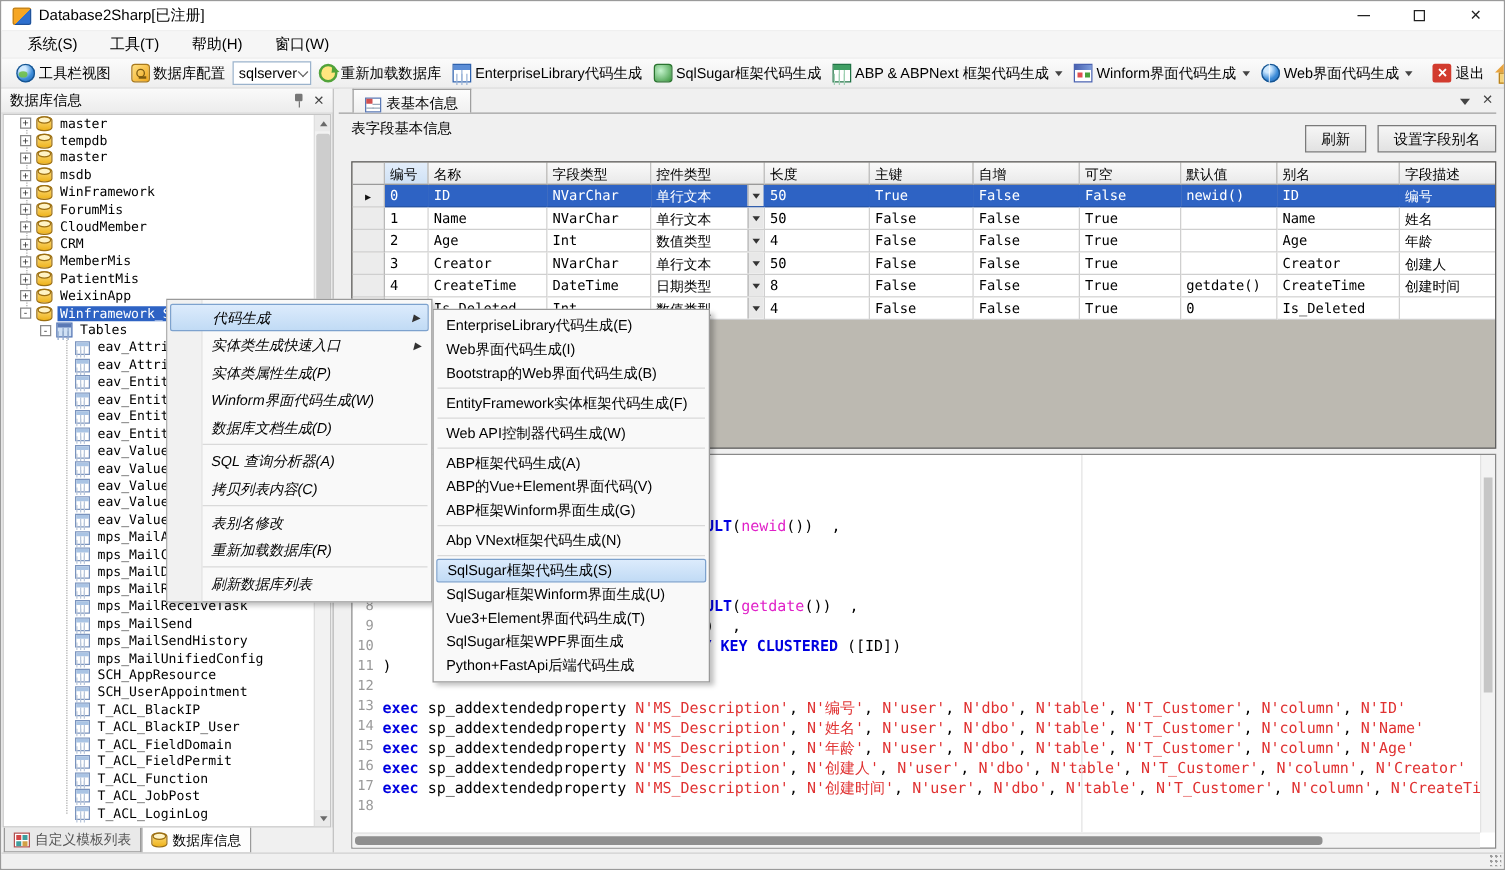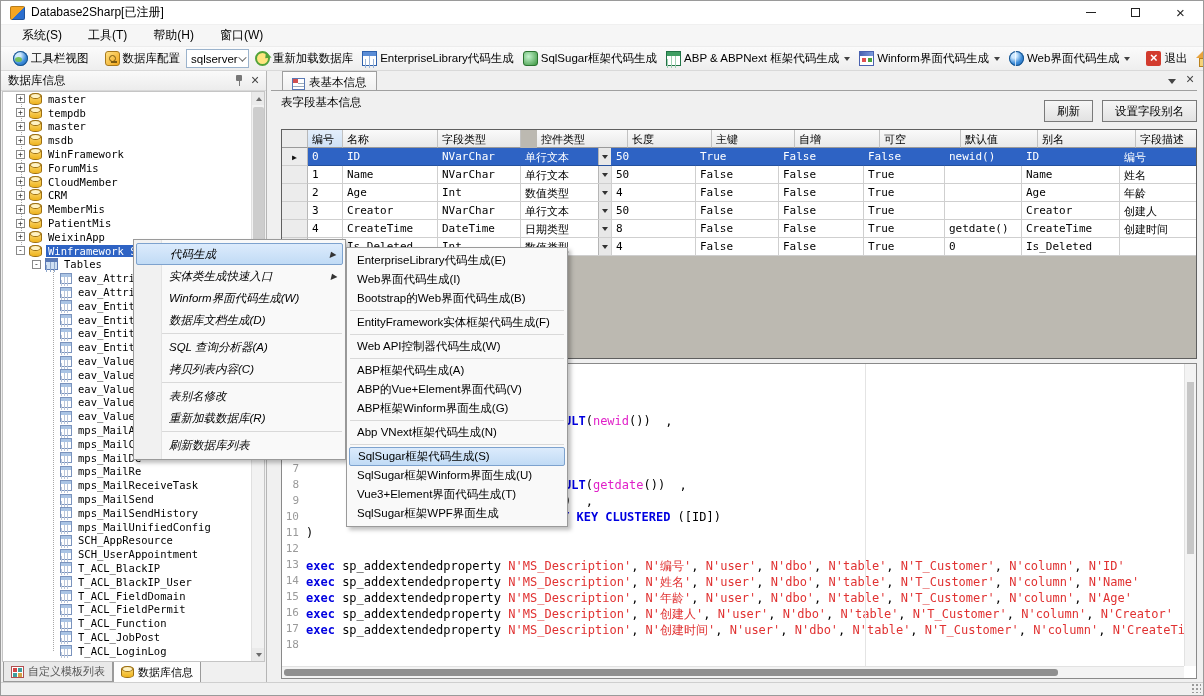--- a/index.html
+++ b/index.html
@@ -493,21 +493,21 @@
     <div class="btn-row">
       <div class="btn">刷新</div>
       <div class="btn">设置字段别名</div>
     </div>
     <div class="grid" id="grid">
         <div class="ghead">
           <div class="gc ind" style="width: 26px;"></div>
           <div class="gc hl" style="width: 35px;">编号</div>
           <div class="gc" style="width: 95px;">名称</div>
           <div class="gc" style="width: 83px;">字段类型</div>
-          <div class="gc" style="width: 91px; margin-left: 16px;">控件类型</div>
+          <div class="gc" style="width: 91px;">控件类型</div>
           <div class="gc" style="width: 84px;">长度</div>
           <div class="gc" style="width: 83px;">主键</div>
           <div class="gc" style="width: 85px;">自增</div>
           <div class="gc" style="width: 81px;">可空</div>
           <div class="gc" style="width: 77px;">默认值</div>
           <div class="gc" style="width: 98px;">别名</div>
           <div class="gc" style="width: 78px;">字段描述</div>
         </div>
         <div class="grow selrow">
           <div class="gc ind" style="width: 26px;"><span class="arr">▶</span></div>
@@ -659,20 +659,23 @@
   <div class="menu ctx" id="ctx-menu">
       <div class="mitem hl">
         <span>代码生成</span>
         <span class="marrow">▶</span>
       </div>
       <div class="mitem">
         <span>实体类生成快速入口</span>
         <span class="marrow">▶</span>
       </div>
       <div class="mitem">
+        <span>实体类属性生成(P)</span>
+      </div>
+      <div class="mitem">
         <span>Winform界面代码生成(W)</span>
       </div>
       <div class="mitem">
         <span>数据库文档生成(D)</span>
       </div>
       <div class="msep"></div>
       <div class="mitem">
         <span>SQL 查询分析器(A)</span>
       </div>
       <div class="mitem">
@@ -727,19 +730,22 @@
         <span>SqlSugar框架代码生成(S)</span>
       </div>
       <div class="mitem">
         <span>SqlSugar框架Winform界面生成(U)</span>
       </div>
       <div class="mitem">
         <span>Vue3+Element界面代码生成(T)</span>
       </div>
       <div class="mitem">
         <span>SqlSugar框架WPF界面生成</span>
+      </div>
+      <div class="mitem">
+        <span>Python+FastApi后端代码生成</span>
       </div>
     </div>
 
   <div class="statusbar">
     <span class="grip"></span>
   </div>
 </div>
 
 </body></html>

